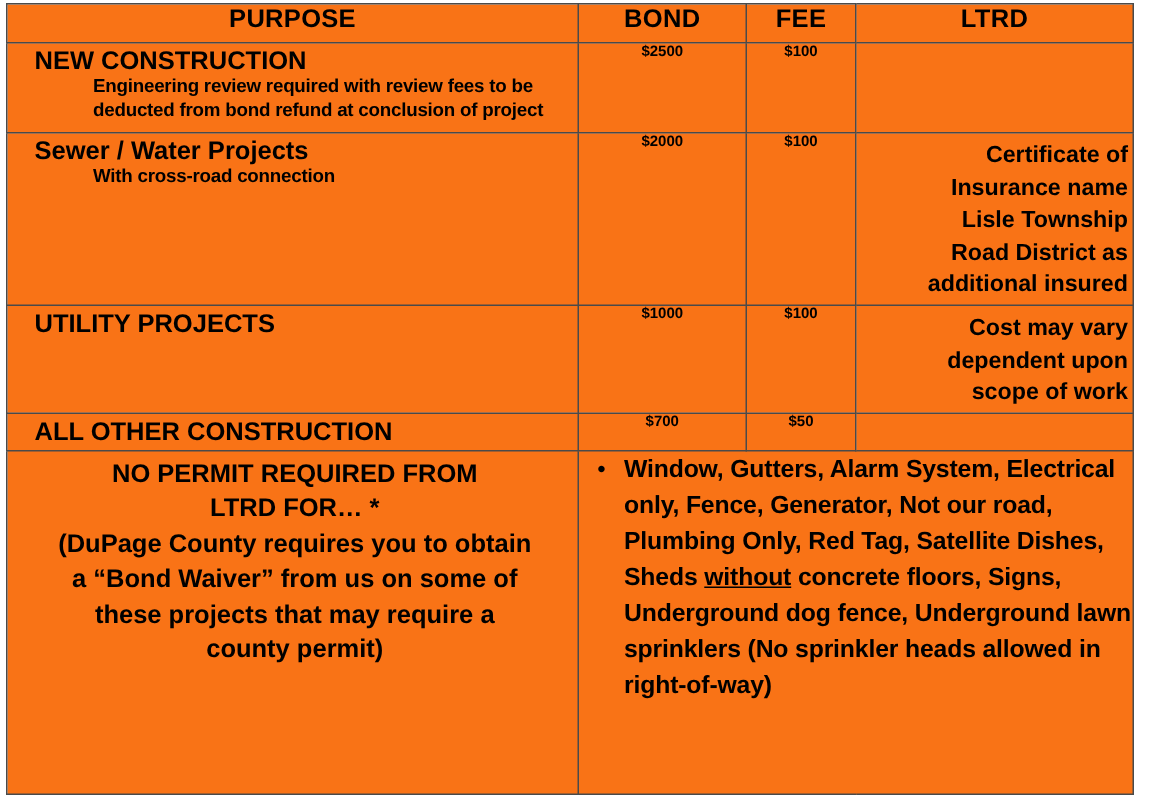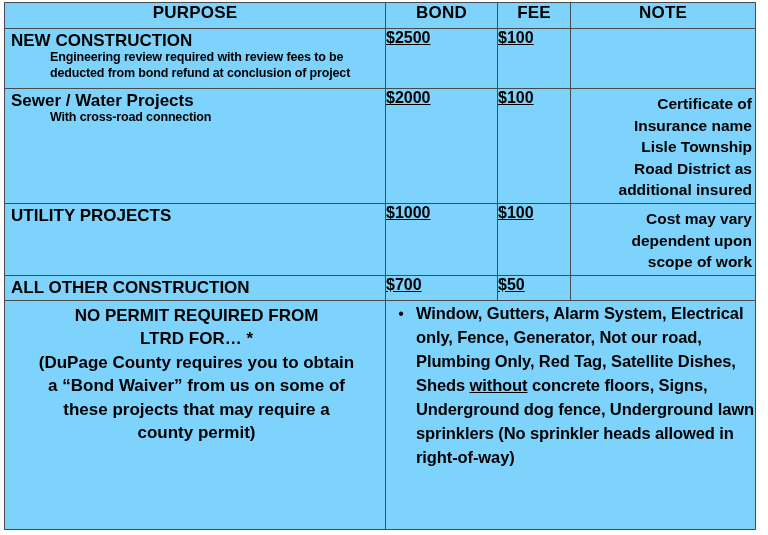--- a/index.html
+++ b/index.html
@@ -28,21 +28,21 @@
     height: 528px;
     border-collapse: collapse;
     table-layout: fixed;
   }
 
   table.permit-table td,
   table.permit-table th {
     border: 1px solid #4a4a4a;
     padding: 0;
     vertical-align: top;
-    background: #7dd3fc;
+    background: #f97316;
   }
 
   
   col.c-purpose { width: 381px; }
   col.c-bond    { width: 112px; }
   col.c-fee     { width: 73px; }
   col.c-note    { width: 185px; }
 
   
   thead th {
@@ -53,20 +53,21 @@
     font-weight: bold;
     font-size: 17px;
     letter-spacing: .2px;
     font-stretch: condensed;
     padding: 1px 0 3px 0;
   }
 
   
   .cell-pad {
     padding: 2px 4px 2px 6px;
+    margin-left: 12px;
   }
 
   .title-cond {
     font-weight: bold;
     font-size: 17px;
     line-height: 19px;
     font-stretch: condensed;
     white-space: nowrap;
   }
 
@@ -74,25 +75,25 @@
     font-weight: bold;
     font-size: 12.5px;
     line-height: 15.5px;
     font-stretch: condensed;
     letter-spacing: -0.15px;
     padding-left: 39px;
   }
 
   
   .money {
-    font-weight: bold;
-    font-size: 16px;
+    text-align: center;
+    font-weight: bold;
+    font-size: 10px;
     font-stretch: condensed;
     padding-top: 4px;
-    text-decoration: underline;
   }
 
   
   .note-text {
     text-align: right;
     font-weight: bold;
     font-size: 15.5px;
     line-height: 21.5px;
     font-stretch: condensed;
     padding: 4px 3px 2px 3px;
@@ -149,21 +150,21 @@
       <col class="c-bond">
       <col class="c-fee">
       <col class="c-note">
     </colgroup>
 
     <thead>
       <tr>
         <th>PURPOSE</th>
         <th>BOND</th>
         <th>FEE</th>
-        <th>NOTE</th>
+        <th>LTRD</th>
       </tr>
     </thead>
 
     <tbody>
 
       <tr class="row-new">
         <td>
           <div class="cell-pad">
             <div class="title-cond">NEW CONSTRUCTION</div>
             <div class="sub-cond">Engineering review required with review fees to be</div>

